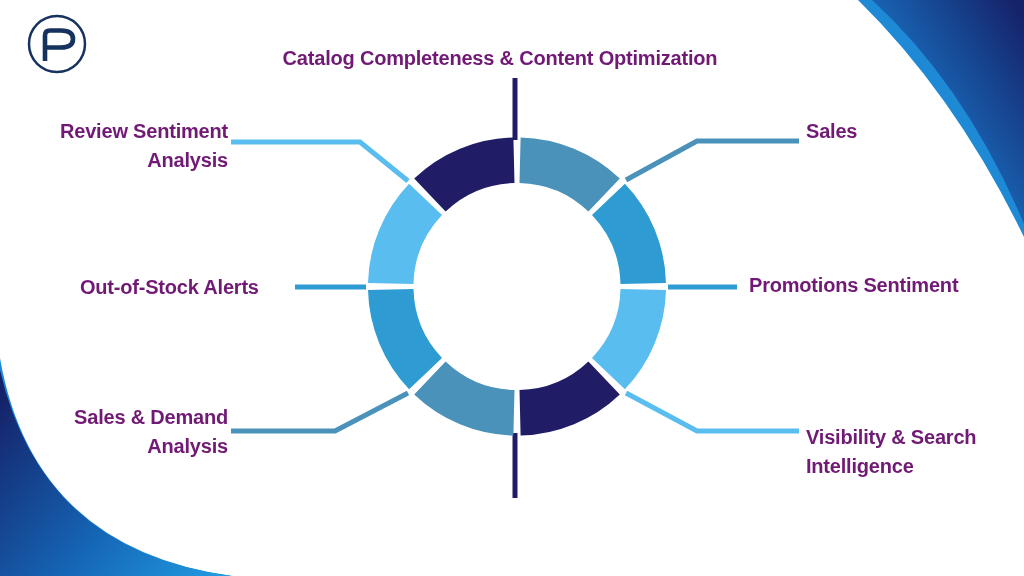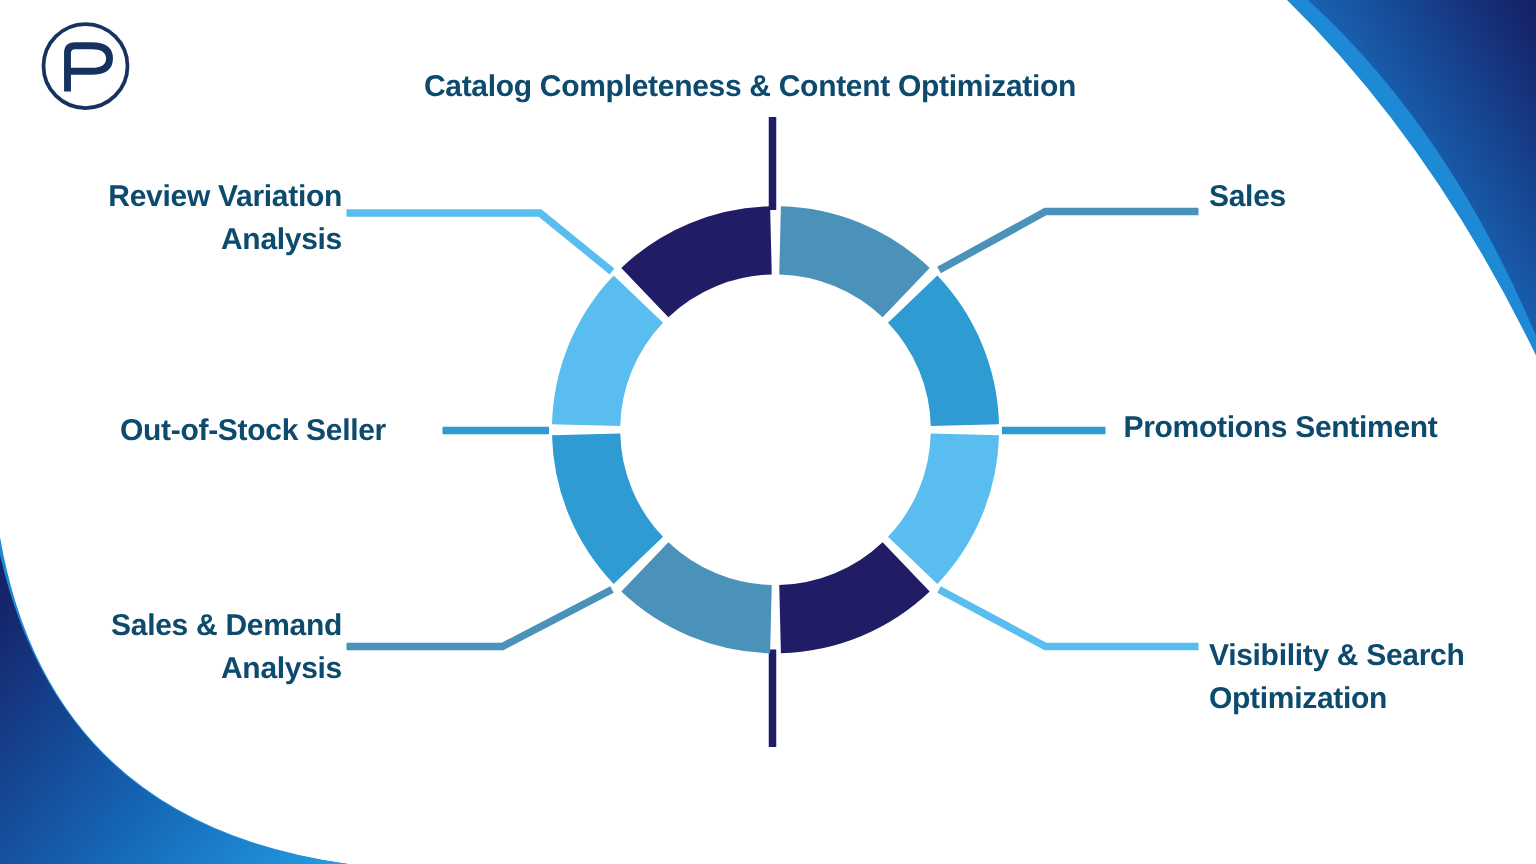--- a/index.html
+++ b/index.html
@@ -3,21 +3,21 @@
 <meta charset="utf-8">
 <style>
   html,body{margin:0;padding:0;background:#ffffff;}
   .stage{
     position:relative;width:1024px;height:576px;background:#ffffff;
     overflow:hidden;font-family:"Liberation Sans",sans-serif;
   }
   .stage svg{position:absolute;left:0;top:0;}
   .lbl{
     position:absolute;font-weight:700;font-size:20px;line-height:29px;
-    color:#0c4a6e;letter-spacing:-0.2px;white-space:nowrap;
+    color:#701a75;letter-spacing:-0.2px;white-space:nowrap;
   }
   .lbl.center{text-align:center;}
   .lbl.right{text-align:right;}
   .lbl .ln{display:block;}
 </style>
 </head>
 <body>
 
 <div class="stage">
 
@@ -78,31 +78,31 @@
   <div class="lbl" style="left:806px;top:117px;width:214px">
     <span class="ln">Sales</span>
   </div>
 
   <div class="lbl" style="left:749px;top:271px;width:260px">
     <span class="ln">Promotions Sentiment</span>
   </div>
 
   <div class="lbl" style="left:806px;top:423px;width:218px">
     <span class="ln">Visibility &amp; Search</span>
-    <span class="ln">Optimization</span>
+    <span class="ln">Intelligence</span>
   </div>
 
 
   <div class="lbl right" style="left:8px;top:403px;width:220px">
     <span class="ln">Sales &amp; Demand</span>
     <span class="ln">Analysis</span>
   </div>
 
   <div class="lbl" style="left:80px;top:273px;width:240px">
-    <span class="ln">Out-of-Stock Seller</span>
+    <span class="ln">Out-of-Stock Alerts</span>
   </div>
 
   <div class="lbl right" style="left:8px;top:117px;width:220px">
-    <span class="ln">Review Variation</span>
+    <span class="ln">Review Sentiment</span>
     <span class="ln">Analysis</span>
   </div>
 
 </div>
 
 </body></html>

